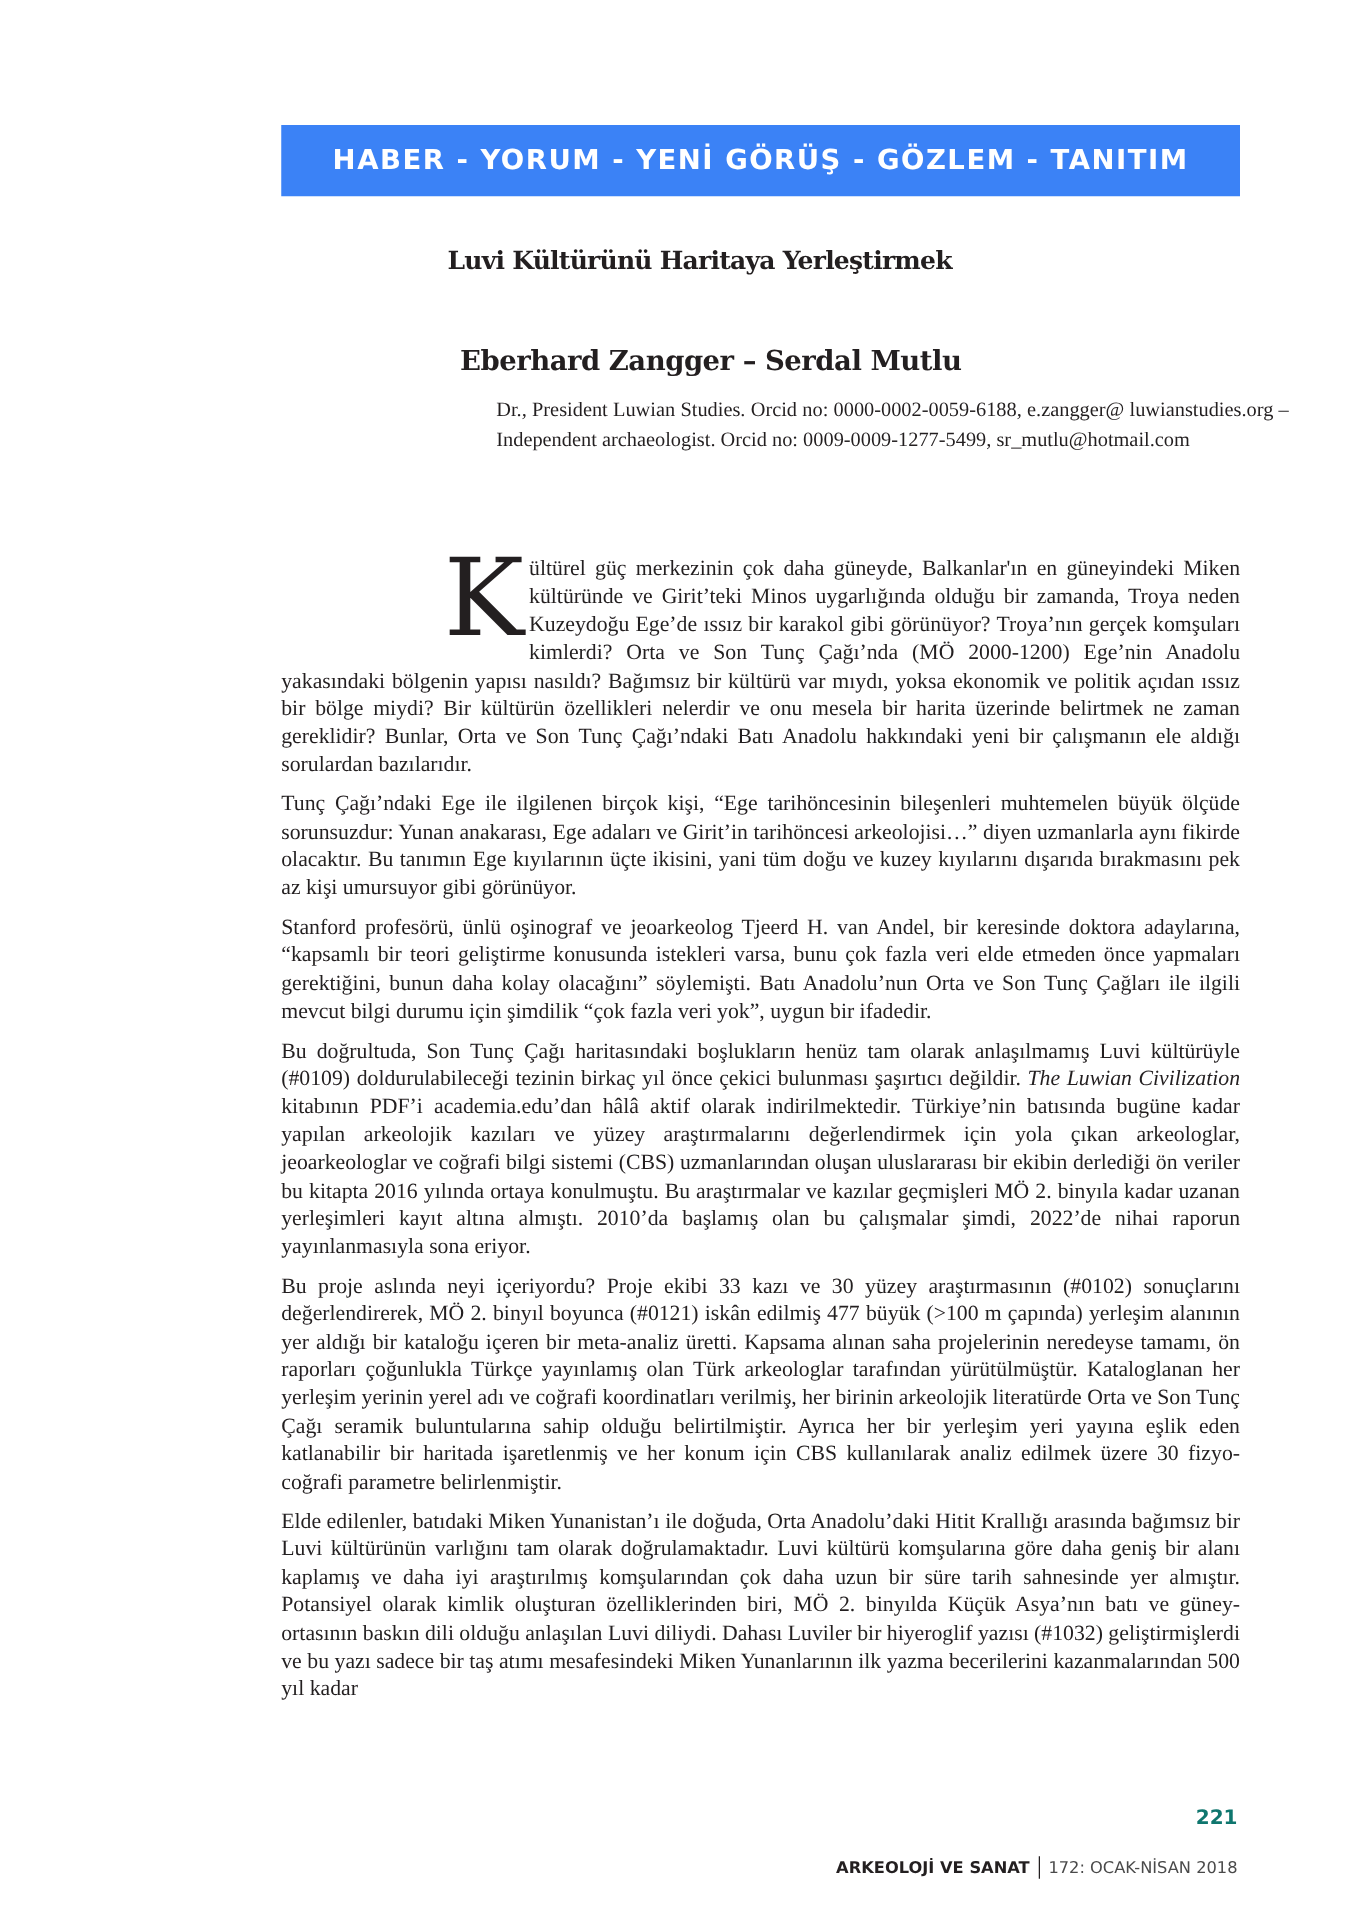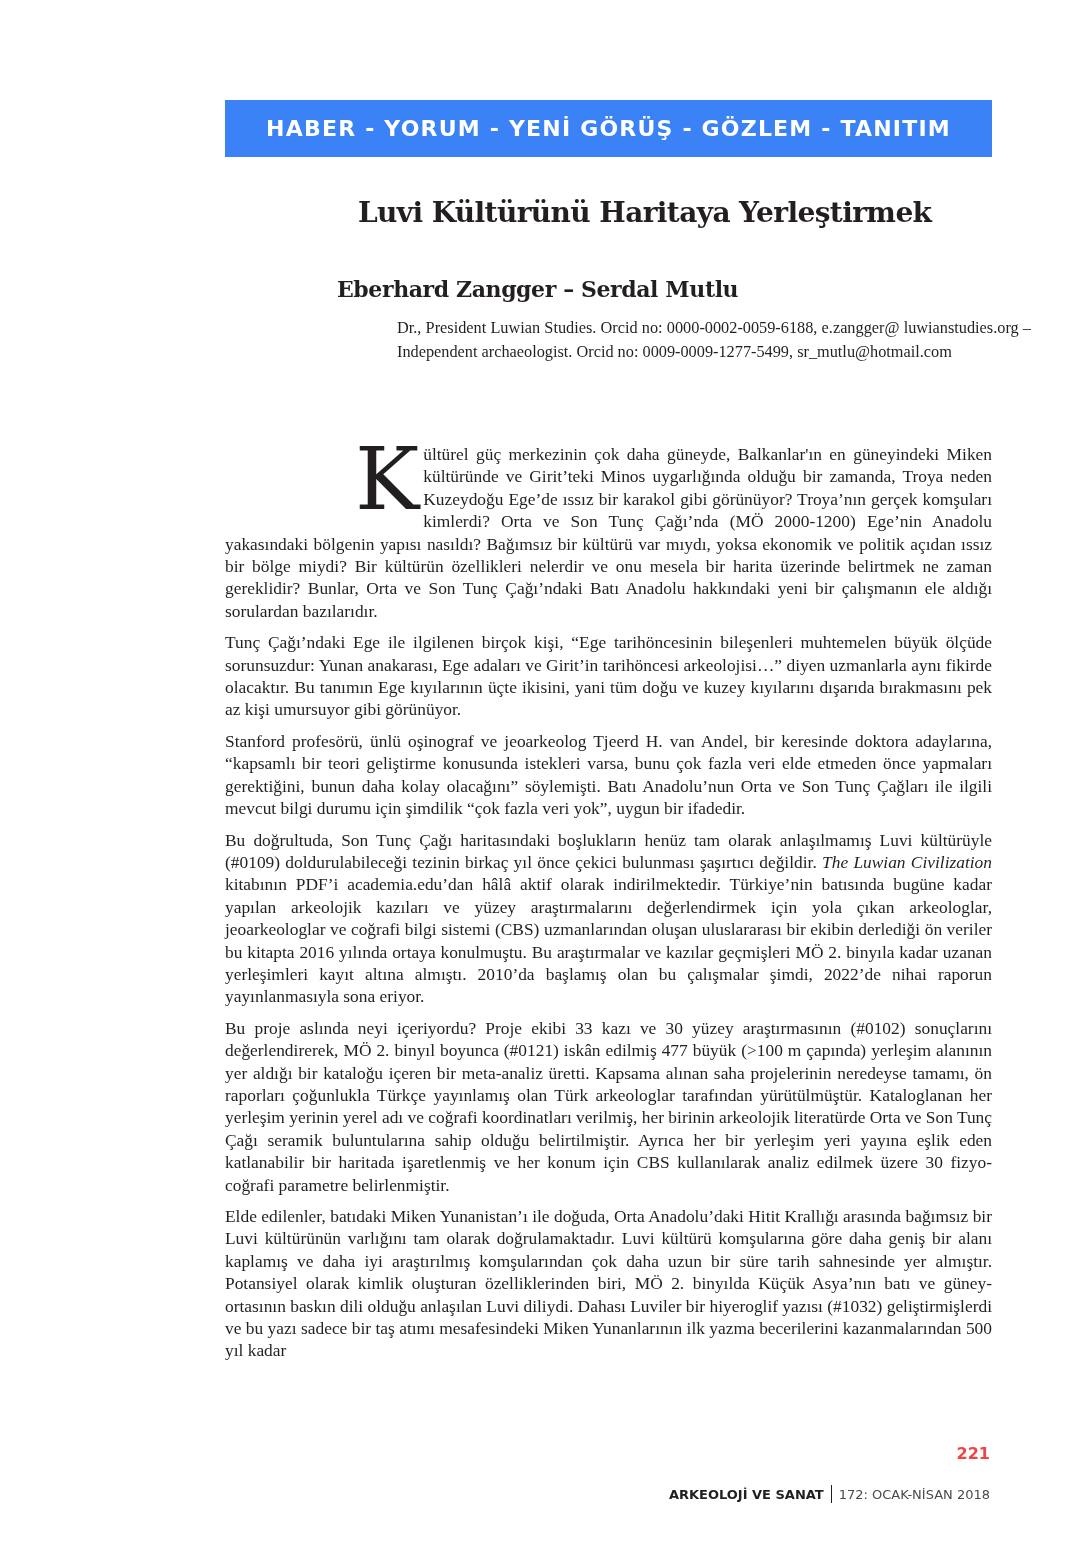--- a/index.html
+++ b/index.html
@@ -6,46 +6,46 @@
   body { width: 1084px; height: 1545px; position: relative; overflow: hidden; }
   .banner {
     position: absolute; left: 225px; top: 100px; width: 767px; height: 57px;
     background: #3b82f6; color: #ffffff;
     font-family: "DejaVu Sans", sans-serif; font-weight: bold;
     font-size: 22px; letter-spacing: 1.2px;
     display: flex; align-items: center; justify-content: center;
   }
   .title {
     position: absolute; left: 358px; top: 196px; width: 634px;
-    font-family: "DejaVu Serif", serif; font-weight: bold; font-size: 28px;
+    font-family: "DejaVu Serif", serif; font-weight: bold; font-size: 20px;
     color: #231f20; letter-spacing: -0.6px; white-space: nowrap;
   }
   .authors {
-    position: absolute; left: 337px; top: 276px;
+    position: absolute; left: 368px; top: 276px;
     font-family: "DejaVu Serif", serif; font-weight: bold; font-size: 22px;
     color: #231f20; letter-spacing: -0.4px; white-space: nowrap;
   }
   .affil {
     position: absolute; left: 358px; top: 316px; width: 634px;
     font-family: "Liberation Serif", serif; font-size: 16.3px; line-height: 24px;
     color: #231f20; text-align: justify; margin-left: 39px;
   }
   .body {
     position: absolute; left: 225px; top: 443px; width: 767px;
     font-family: "Liberation Serif", serif; font-size: 17.4px; line-height: 22.4px;
     color: #231f20; text-align: justify; hyphens: auto;
   }
   .body p { margin: 0 0 9px 0; }
   .dropcap {
     float: left; font-family: "DejaVu Serif", serif; font-size: 86px; line-height: 64px;
     height: 66px; margin: 4px 4px 0 130px; color: #231f20;
   }
   .pagenum {
     position: absolute; right: 94px; top: 1444px;
-    font-family: "DejaVu Sans", sans-serif; font-weight: bold; font-size: 16px; color: #ef4444;
+    font-family: "DejaVu Sans", sans-serif; font-weight: bold; font-size: 16px; color: #0f766e;
   }
   .footer {
     position: absolute; right: 94px; top: 1485px;
     font-family: "DejaVu Sans", sans-serif; font-size: 13px; color: #231f20;
     display: flex; align-items: center; white-space: nowrap;
   }
   .footer .sep { display: inline-block; width: 1px; height: 18px; background: #231f20; margin: 0 7px; }
   .footer .issue { color: #4a4a4a; }
 </style>
 </head>

